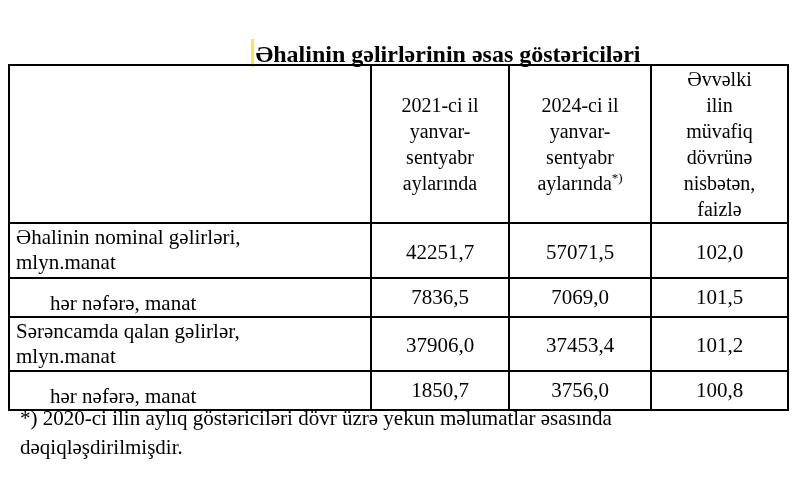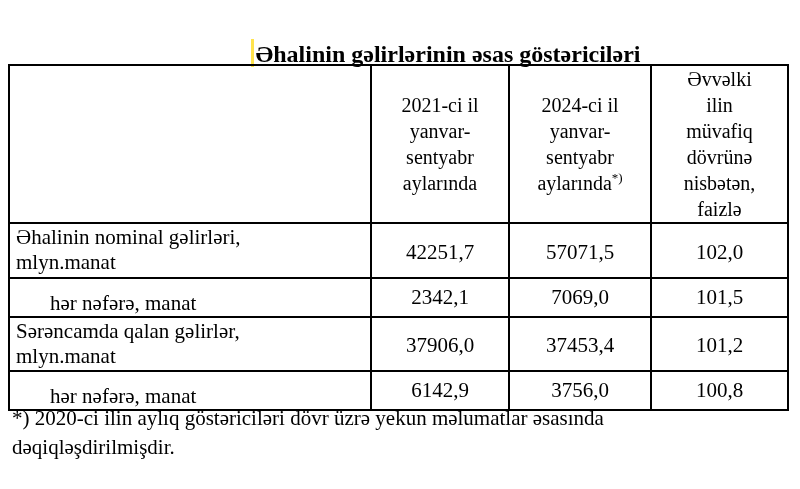--- a/index.html
+++ b/index.html
@@ -66,21 +66,21 @@
   }
   td.val {
     text-align: center;
     font-size: 21px; line-height: 25px;
     vertical-align: middle;
   }
   tr.main td.val { vertical-align: bottom; padding-bottom: 12px; }
 
   
   .footnote {
-    position: absolute; left: 12px; top: 404px;
+    position: absolute; left: 20px; top: 404px;
     width: 700px;
     font-size: 21px; line-height: 29px;
   }
 </style>
 </head>
 <body>
 
 <div class="page">
 
   <h1 class="title"><span class="cursor-bar"></span><span>Əhalinin gəlirlərinin əsas göstəriciləri</span></h1>
@@ -114,34 +114,34 @@
     <tbody>
       <tr class="main row-main-1">
         <td class="label">Əhalinin nominal gəlirləri,
 mlyn.manat</td>
         <td class="val">42251,7</td>
         <td class="val">57071,5</td>
         <td class="val">102,0</td>
       </tr>
       <tr class="sub row-sub-1">
         <td class="label">hər nəfərə, manat</td>
-        <td class="val">2342,1</td>
+        <td class="val">7836,5</td>
         <td class="val">7069,0</td>
         <td class="val">101,5</td>
       </tr>
       <tr class="main row-main-2">
         <td class="label">Sərəncamda qalan gəlirlər,
 mlyn.manat</td>
         <td class="val">37906,0</td>
         <td class="val">37453,4</td>
         <td class="val">101,2</td>
       </tr>
       <tr class="sub row-sub-2">
         <td class="label">hər nəfərə, manat</td>
-        <td class="val">6142,9</td>
+        <td class="val">1850,7</td>
         <td class="val">3756,0</td>
         <td class="val">100,8</td>
       </tr>
     </tbody>
   </table>
 
   <p class="footnote">*) 2020-ci ilin aylıq göstəriciləri dövr üzrə yekun məlumatlar əsasında dəqiqləşdirilmişdir.</p>
 
 </div>
 

